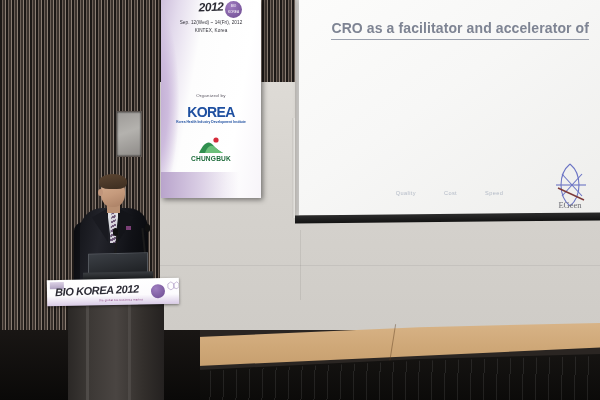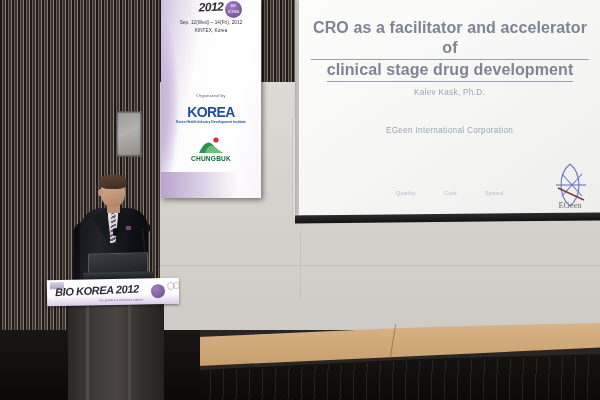--- a/index.html
+++ b/index.html
@@ -37,22 +37,22 @@
   #screen-frame{position:absolute;left:299px;top:0px;width:301px;height:222px;}
   #screen{position:absolute;left:0;top:0;width:301px;height:215px;
      background:linear-gradient(145deg,#fcfcfb 0%,#f7f7f6 45%,#eeeeec 100%);
      box-shadow:0 0 6px rgba(0,0,0,.25);}
   #screen-bottom-bar{position:absolute;left:-4px;top:214px;width:305px;height:8px;
      background:linear-gradient(180deg,#2c2c2c,#121212);
      transform:skewY(-0.6deg);}
   #screen-left-edge{position:absolute;left:-4px;top:0;width:5px;height:216px;
      background:linear-gradient(90deg,#b9b6b1,#e9e8e6);}
 
-  .slide-title{position:absolute;left:12px;top:18px;width:278px;text-align:center;
-     color:#7e8493;font-size:16px;font-weight:bold;line-height:20px;
+  .slide-title{position:absolute;left:12px;top:18px;width:278px;text-align:right;
+     color:#7e8493;font-size:14px;font-weight:bold;line-height:20px;
      letter-spacing:.1px;}
   .slide-title span{border-bottom:1.5px solid #9aa0ad;padding-bottom:1px;
      display:inline-block;}
   .slide-sub{position:absolute;width:301px;text-align:center;color:#9aa3b2;
      font-size:8.2px;letter-spacing:.3px;}
   #sub1{top:88px;} #sub2{top:108px;} #sub3{top:126px;}
 
   .qcs{position:absolute;top:190px;width:301px;text-align:center;
      color:#b3bac6;font-size:5.6px;letter-spacing:.4px;}
   .qcs i{font-style:normal;margin:0 14px;}
@@ -193,25 +193,22 @@
   <div id="wall-light-seam" data-interactable="false"></div>
   <div id="wall-light-seam2" data-interactable="false"></div>
   <div id="pilaster" data-interactable="false"></div>
 
   <div id="screen-frame" data-interactable="false">
     <div id="screen-left-edge" data-interactable="false"></div>
     <div id="screen" data-interactable="false">
 
       <div class="slide-title" data-interactable="false">
         <span data-interactable="false">CRO as a facilitator and accelerator of</span><br>
-        <span data-interactable="false">clinical stage drug development</span>
       </div>
 
-      <div class="slide-sub" id="sub1" data-interactable="false">Kalev Kask, Ph.D.</div>
-      <div class="slide-sub" id="sub3" data-interactable="false">EGeen International Corporation</div>
 
       <div class="qcs" data-interactable="false">
         <i data-interactable="false">Quality</i><i data-interactable="false">Cost</i><i data-interactable="false">Speed</i>
       </div>
 
       <svg id="egeen-logo" viewBox="0 0 44 50" data-interactable="false">
         <g stroke="#6b74c4" fill="none" stroke-width="1.1">
           <path d="M22 4 C10 14, 10 36, 22 46"></path>
           <path d="M22 4 C34 14, 34 36, 22 46"></path>
           <path d="M8 25 L38 25"></path>

